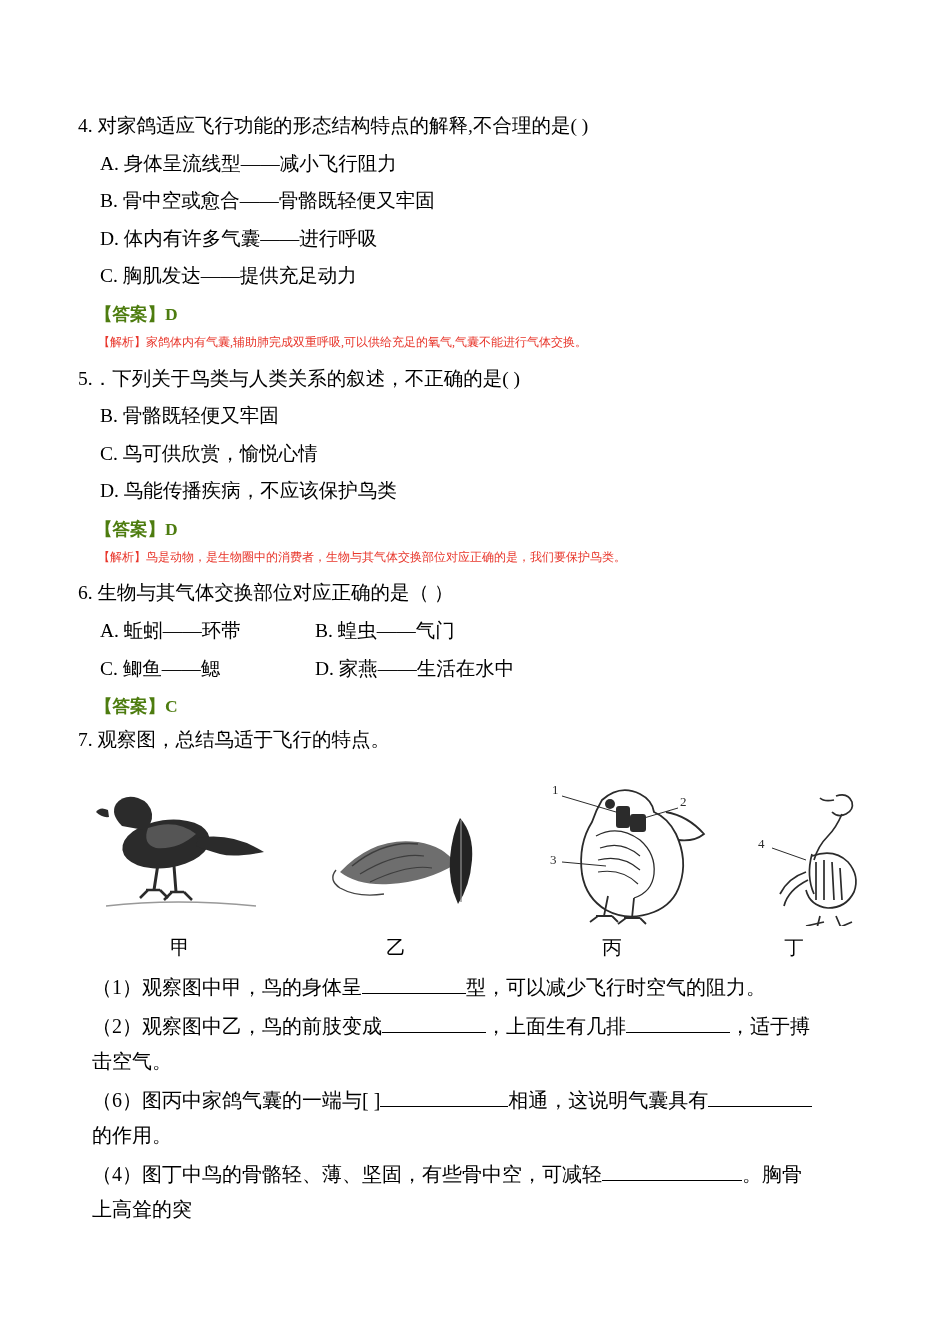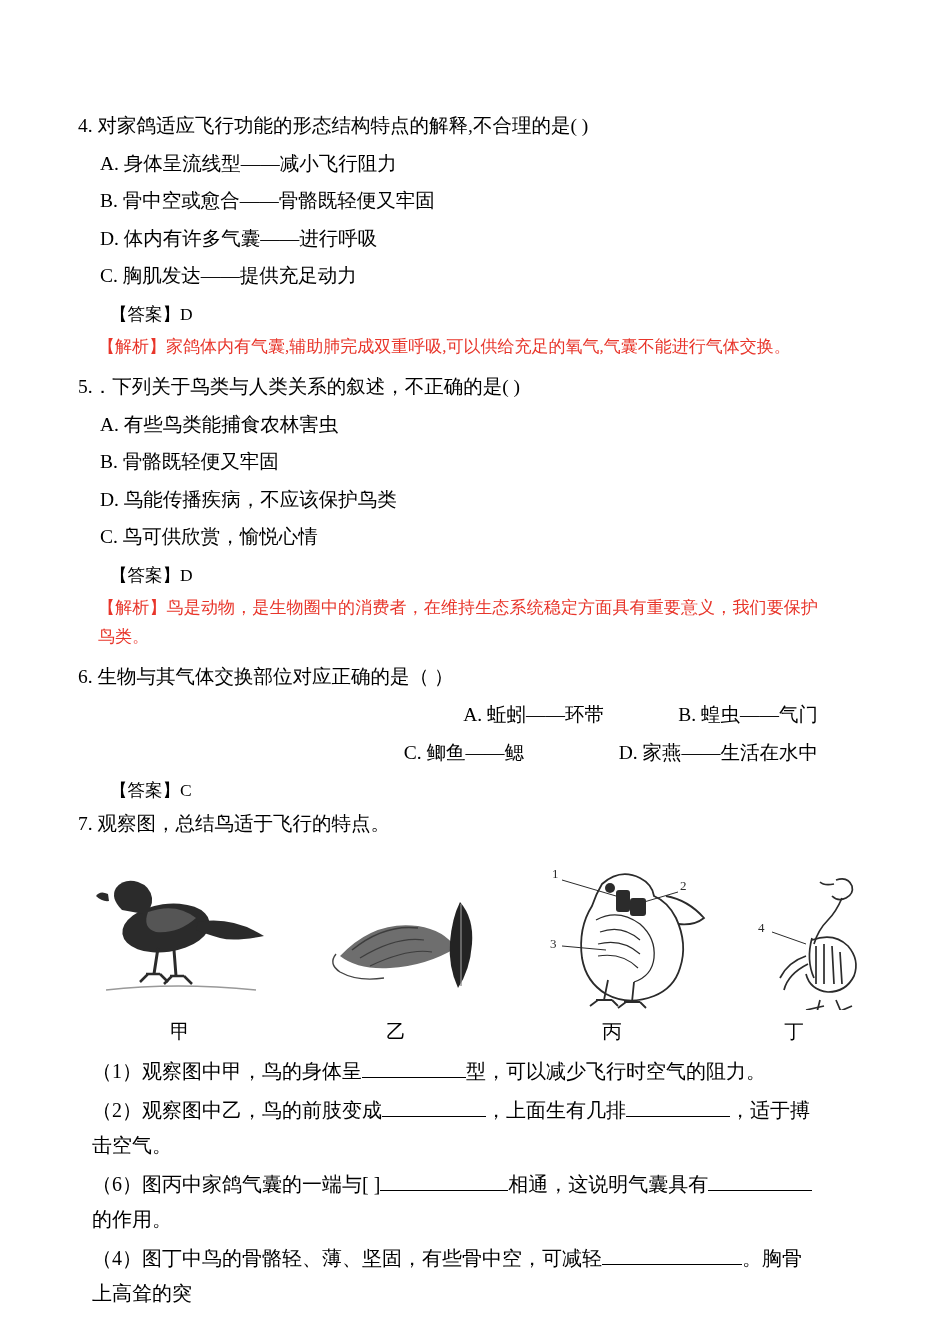--- a/index.html
+++ b/index.html
@@ -32,32 +32,32 @@
     line-height: 1.62;
     margin: 0 0 6px 0;
     padding-left: 22px;
   }
   .opt-row {
     display: flex;
     padding-left: 22px;
     font-size: 19.5px;
     line-height: 1.62;
     margin: 0 0 6px 0;
-    justify-content: flex-end;
   }
   .opt-row .c1 { width: 215px; }
   .answer {
-    color: #000000;
+    color: #4d7c0f;
     font-size: 17.5px;
     line-height: 1.6;
-    margin: 8px 0 4px 32px;
+    margin: 8px 0 4px 17px;
+    font-weight: bold;
   }
   .analysis {
     color: #e8352a;
-    font-size: 17px;
+    font-size: 12px;
     line-height: 1.72;
     margin: 0 0 10px 20px;
     text-align: justify;
   }
   .figure-block {
     margin: 14px 0 2px 0;
     height: 160px;
     position: relative;
   }
   .fig-item {
@@ -100,26 +100,25 @@
     <p class="opt">A. 身体呈流线型——减小飞行阻力</p>
     <p class="opt">B. 骨中空或愈合——骨骼既轻便又牢固</p>
     <p class="opt">D. 体内有许多气囊——进行呼吸</p>
     <p class="opt">C. 胸肌发达——提供充足动力</p>
     <p class="answer">【答案】D</p>
     <p class="analysis">【解析】家鸽体内有气囊,辅助肺完成双重呼吸,可以供给充足的氧气,气囊不能进行气体交换。</p>
   </div>
 
   <div>
     <p class="q-stem">5.．下列关于鸟类与人类关系的叙述，不正确的是(        )</p>
-    <p class="opt">A. 有些鸟类能捕食农林害虫</p>
     <p class="opt">B. 骨骼既轻便又牢固</p>
+    <p class="opt">C. 鸟可供欣赏，愉悦心情</p>
     <p class="opt">D. 鸟能传播疾病，不应该保护鸟类</p>
-    <p class="opt">C. 鸟可供欣赏，愉悦心情</p>
     <p class="answer">【答案】D</p>
-    <p class="analysis">【解析】鸟是动物，是生物圈中的消费者，在维持生态系统稳定方面具有重要意义，我们要保护鸟类。</p>
+    <p class="analysis">【解析】鸟是动物，是生物圈中的消费者，生物与其气体交换部位对应正确的是，我们要保护鸟类。</p>
   </div>
 
   <div>
     <p class="q-stem">6. 生物与其气体交换部位对应正确的是（        ）</p>
     <div class="opt-row">
       <span class="c1">A. 蚯蚓——环带</span>
       <span>B. 蝗虫——气门</span>
     </div>
     <div class="opt-row">
       <span class="c1">C. 鲫鱼——鳃</span>

